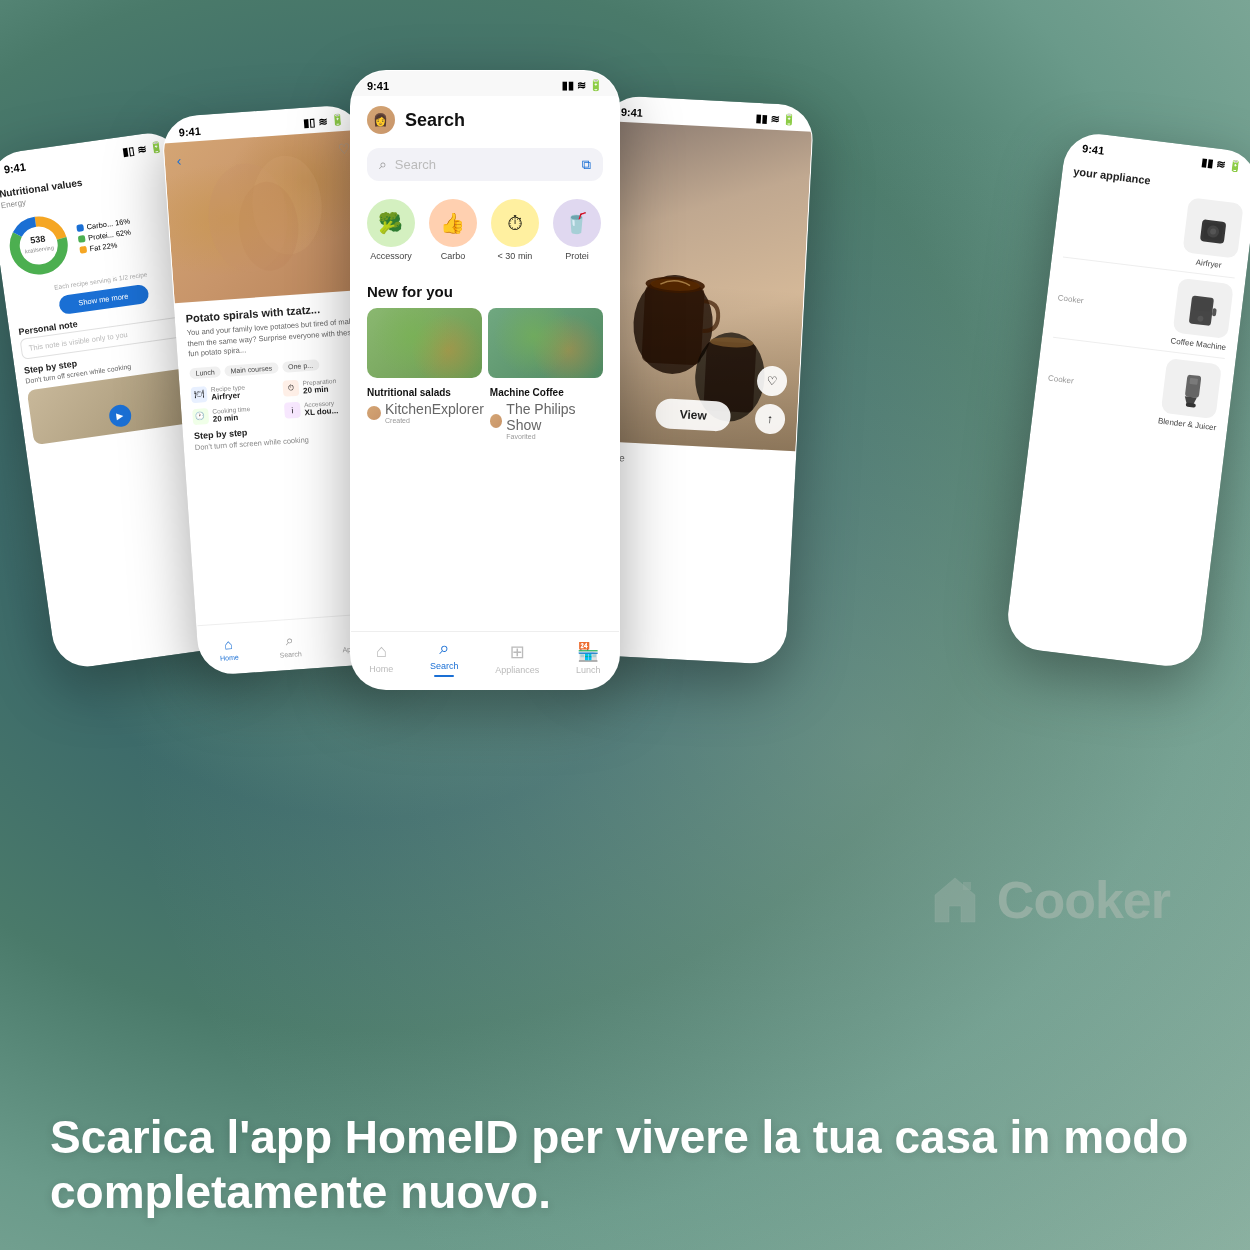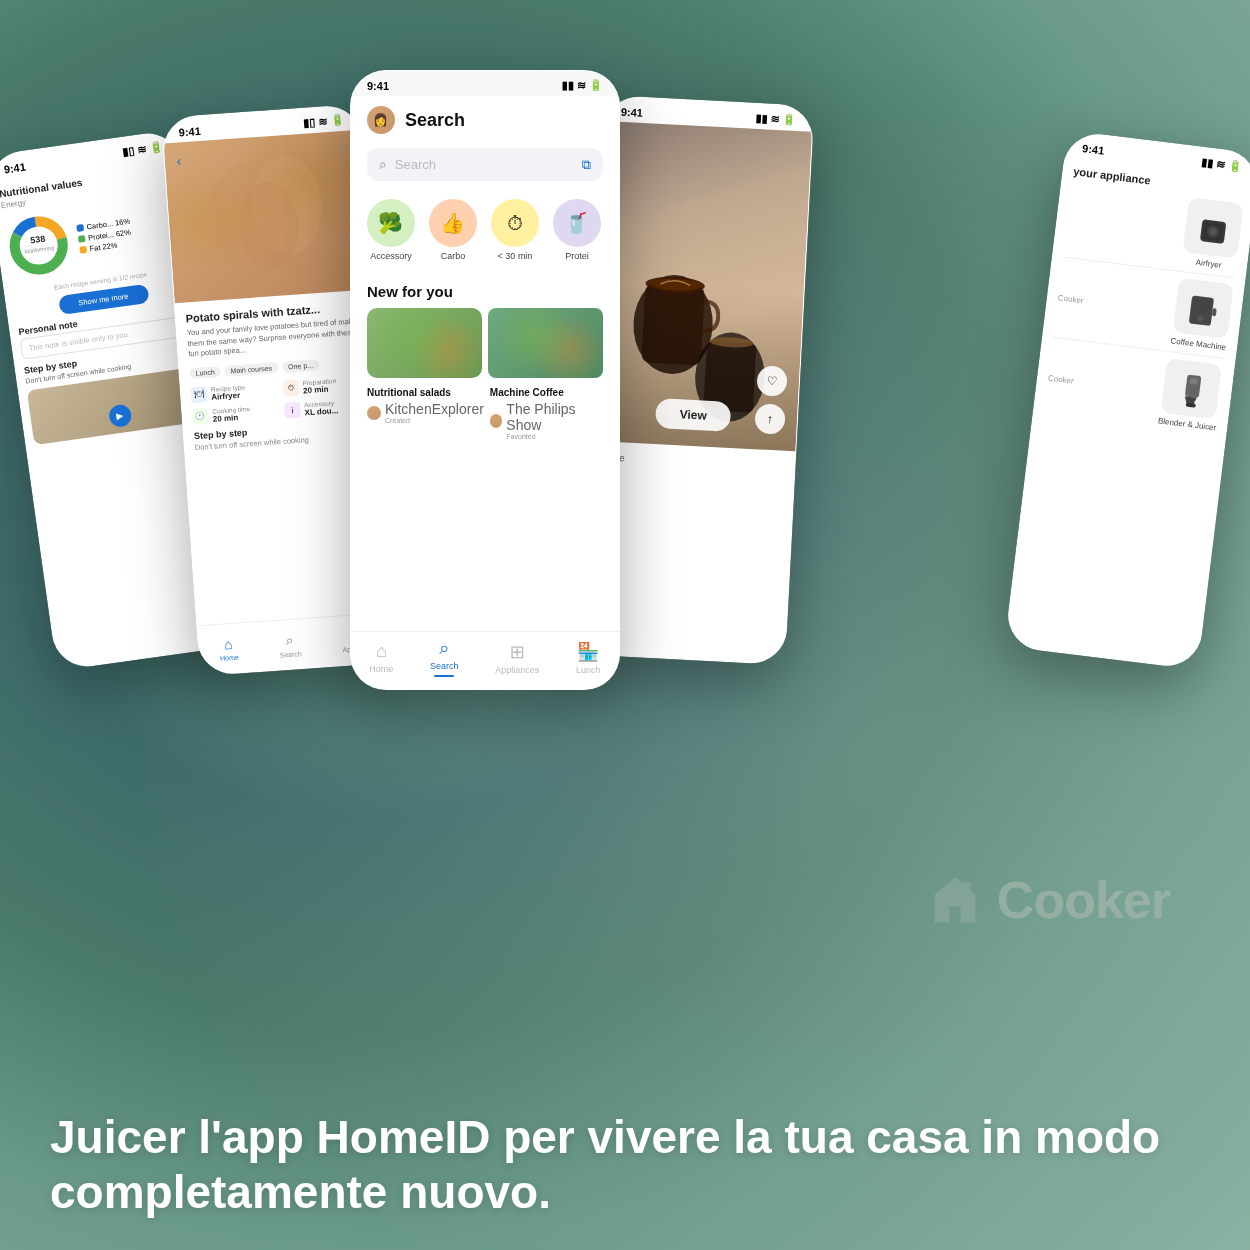--- a/index.html
+++ b/index.html
@@ -963,14 +963,14 @@
 
 <div class="homeid-logo-area">
   <svg class="homeid-icon" viewBox="0 0 60 60" width="60" height="60">
     <path d="M30 8 L10 25 L10 52 L24 52 L24 36 L36 36 L36 52 L50 52 L50 25 Z" fill="rgba(160,180,170,0.6)" stroke="rgba(160,180,170,0.4)" stroke-width="1"></path>
     <path d="M38 12 L38 20 L46 20 L46 12 Z" fill="rgba(160,180,170,0.5)"></path>
   </svg>
   <div class="homeid-text">Cooker</div>
 </div>
 
 <div class="tagline-area">
-  <div class="tagline-text">Juicer l'app HomeID per vivere la tua casa in modo completamente nuovo.</div>
+  <div class="tagline-text">Scarica l'app HomeID per vivere la tua casa in modo completamente nuovo.</div>
 </div>
 
 </body></html>

